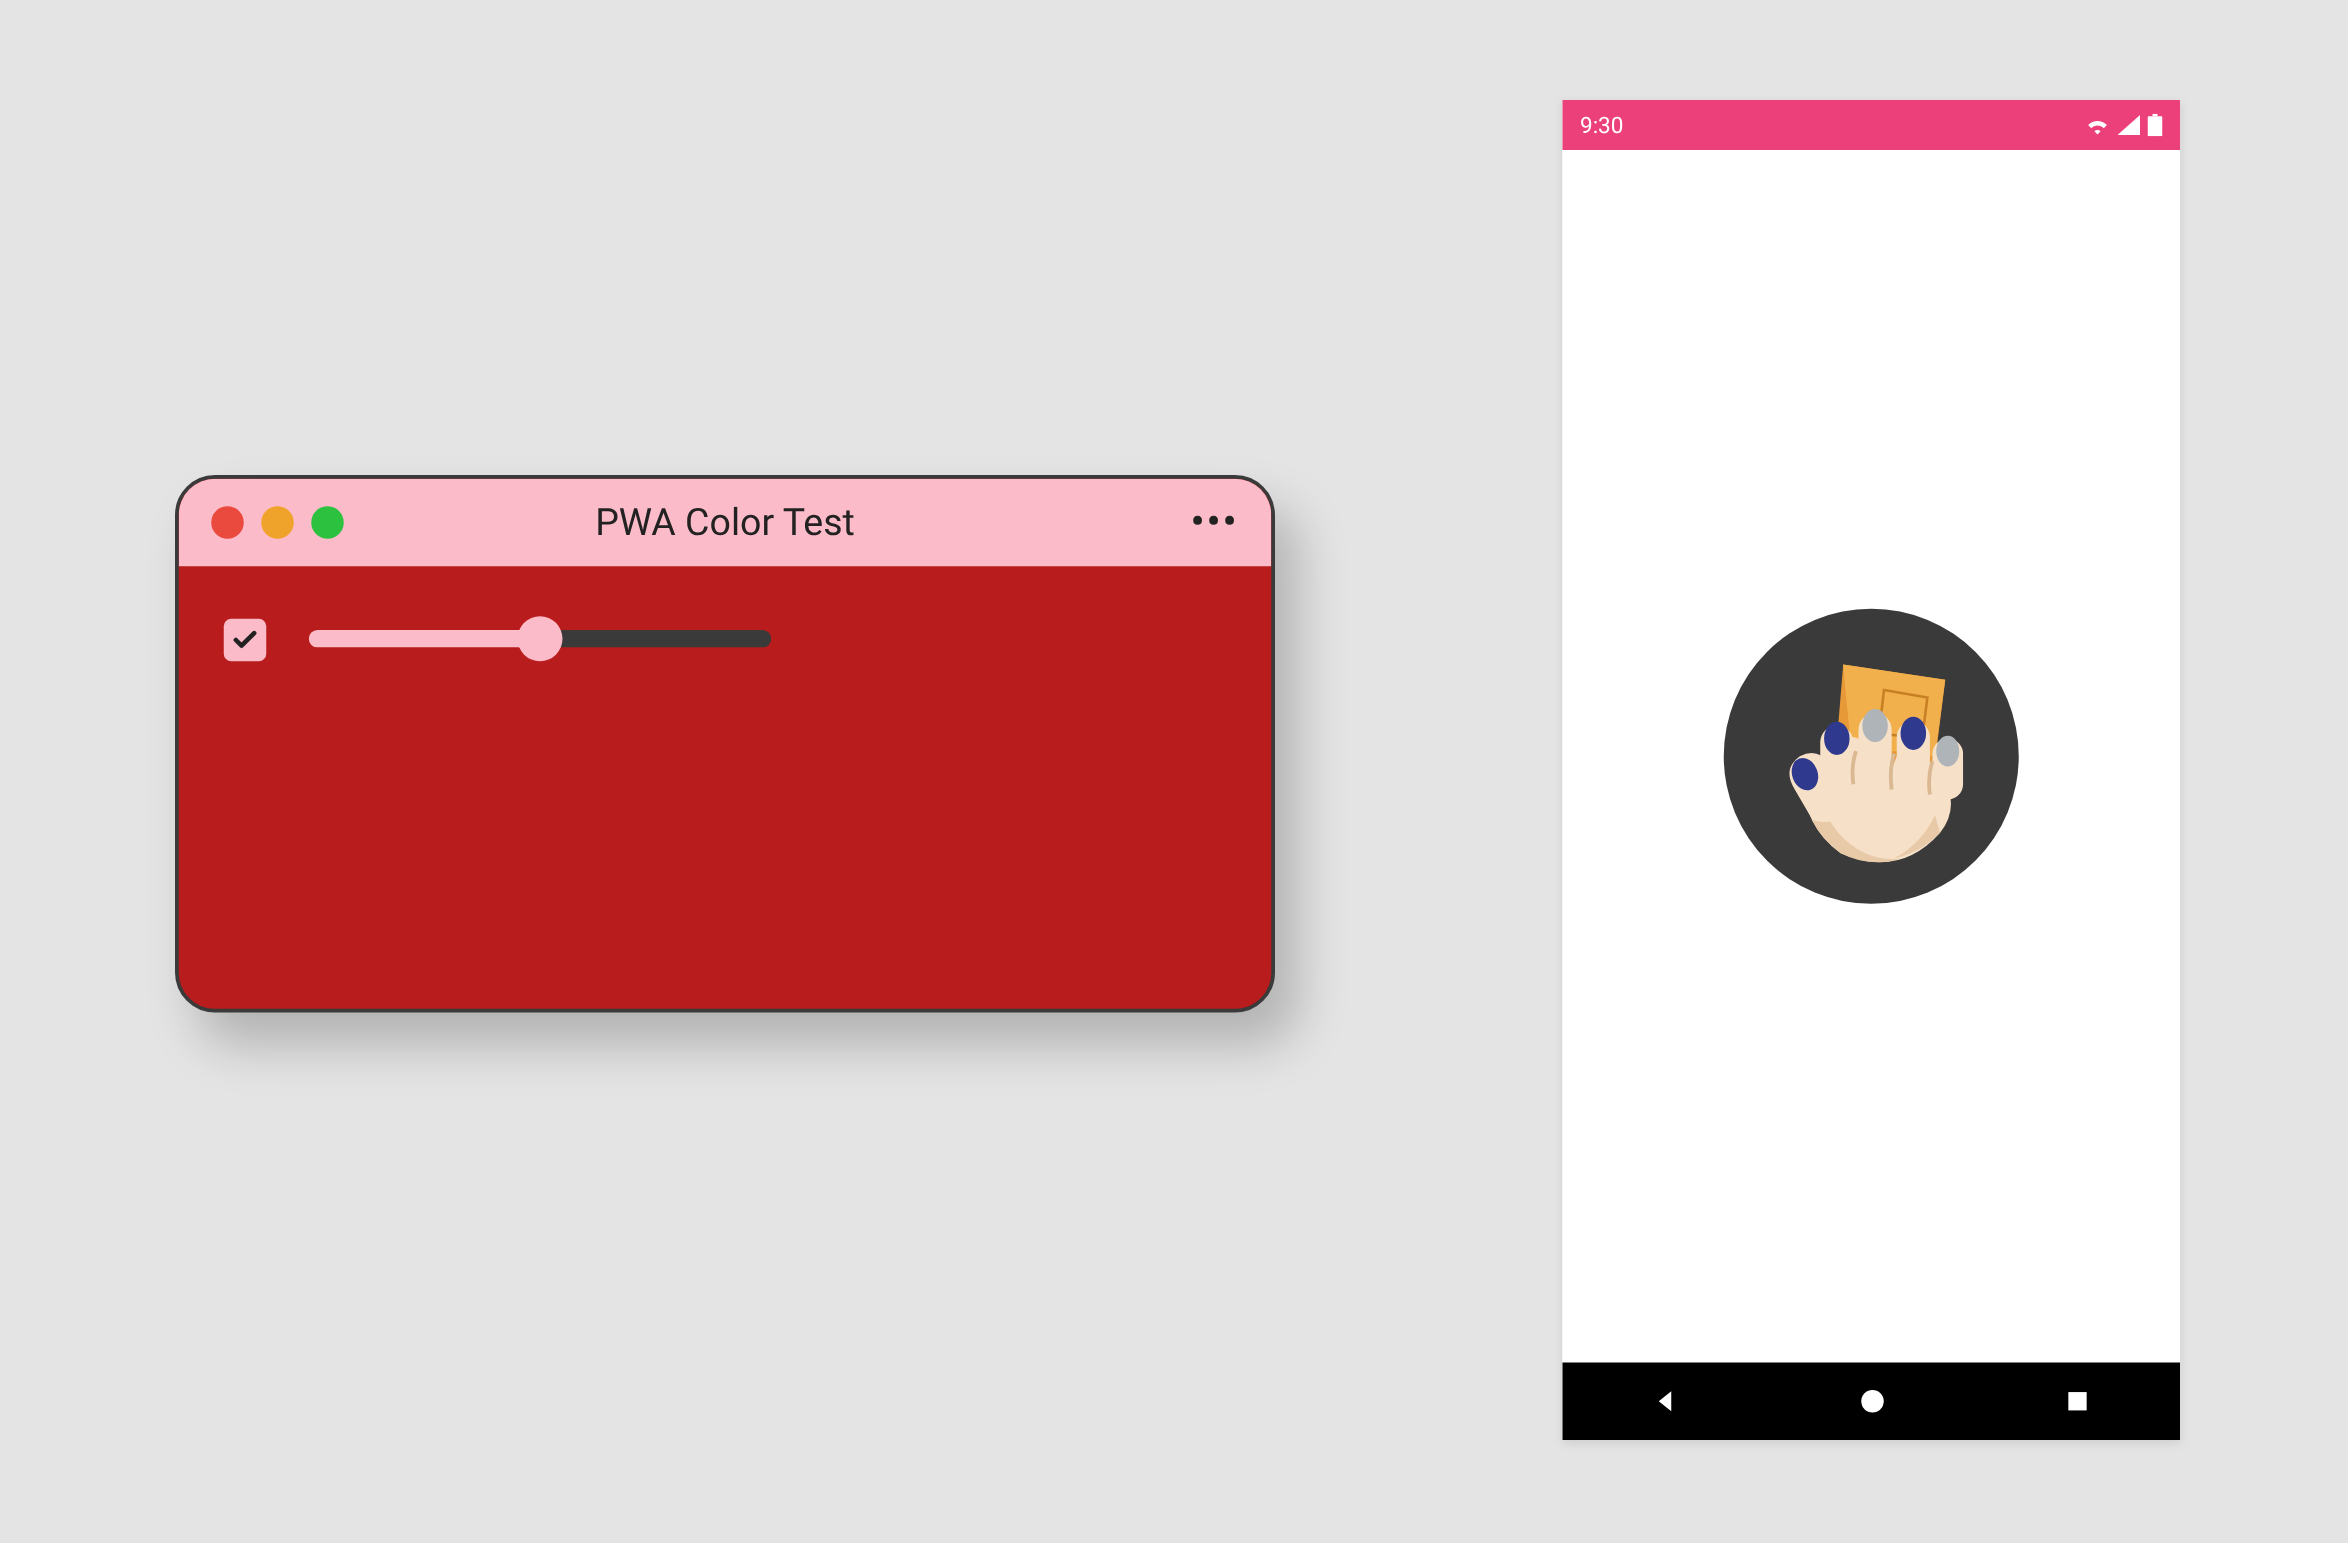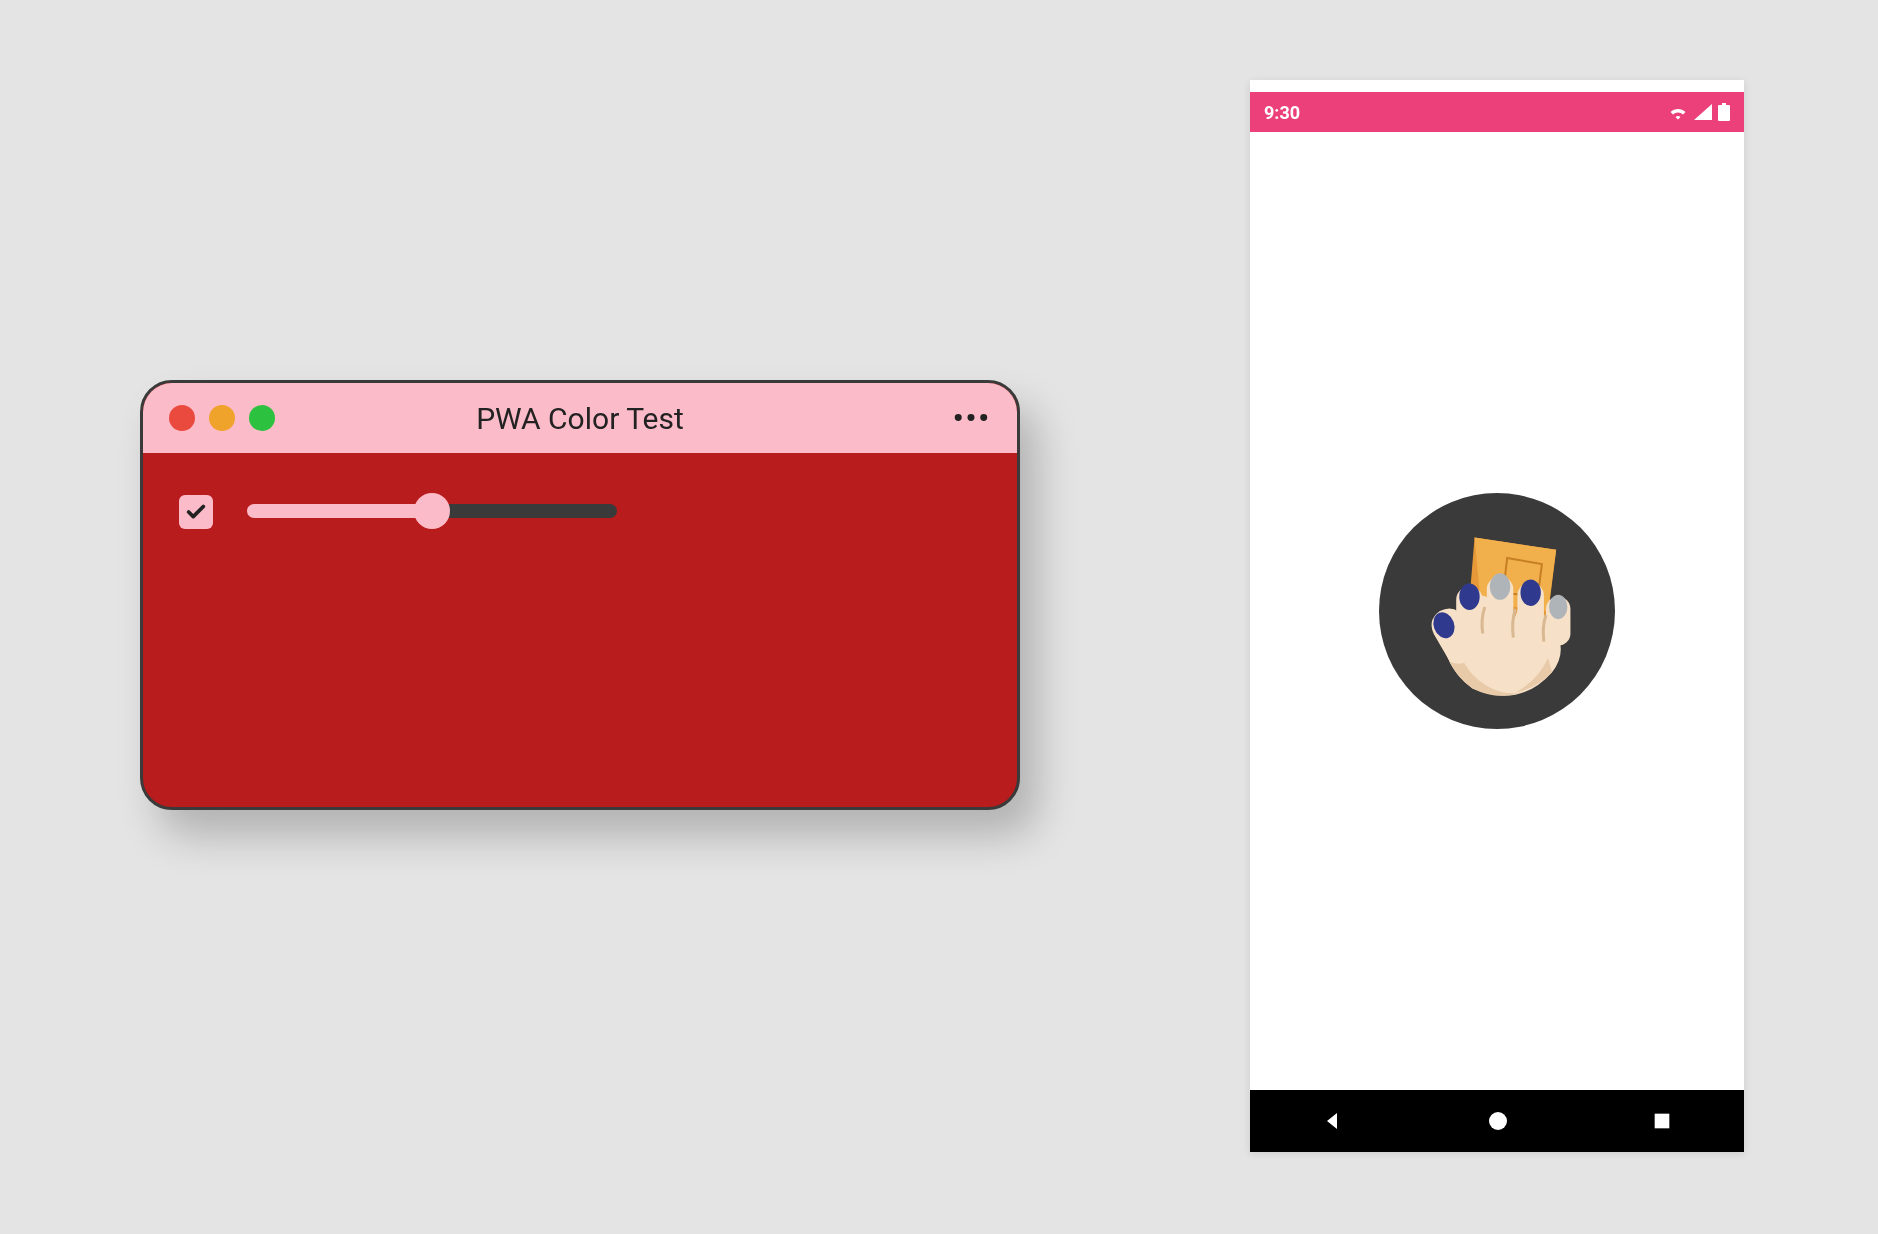--- a/index.html
+++ b/index.html
@@ -126,22 +126,21 @@
   }
   .status-bar {
     height: 40px;
     background: #ec407a;
     display: flex;
     align-items: center;
     justify-content: space-between;
     padding: 0 14px;
     color: #ffffff;
     font-size: 18px;
-    font-weight: 700;
-    margin-top: 12px;
+    font-weight: 400;
   }
   .status-right {
     display: flex;
     align-items: center;
     gap: 6px;
   }
   .status-right svg { display:block; }
   .phone-body {
     flex: 1;
     display: flex;

